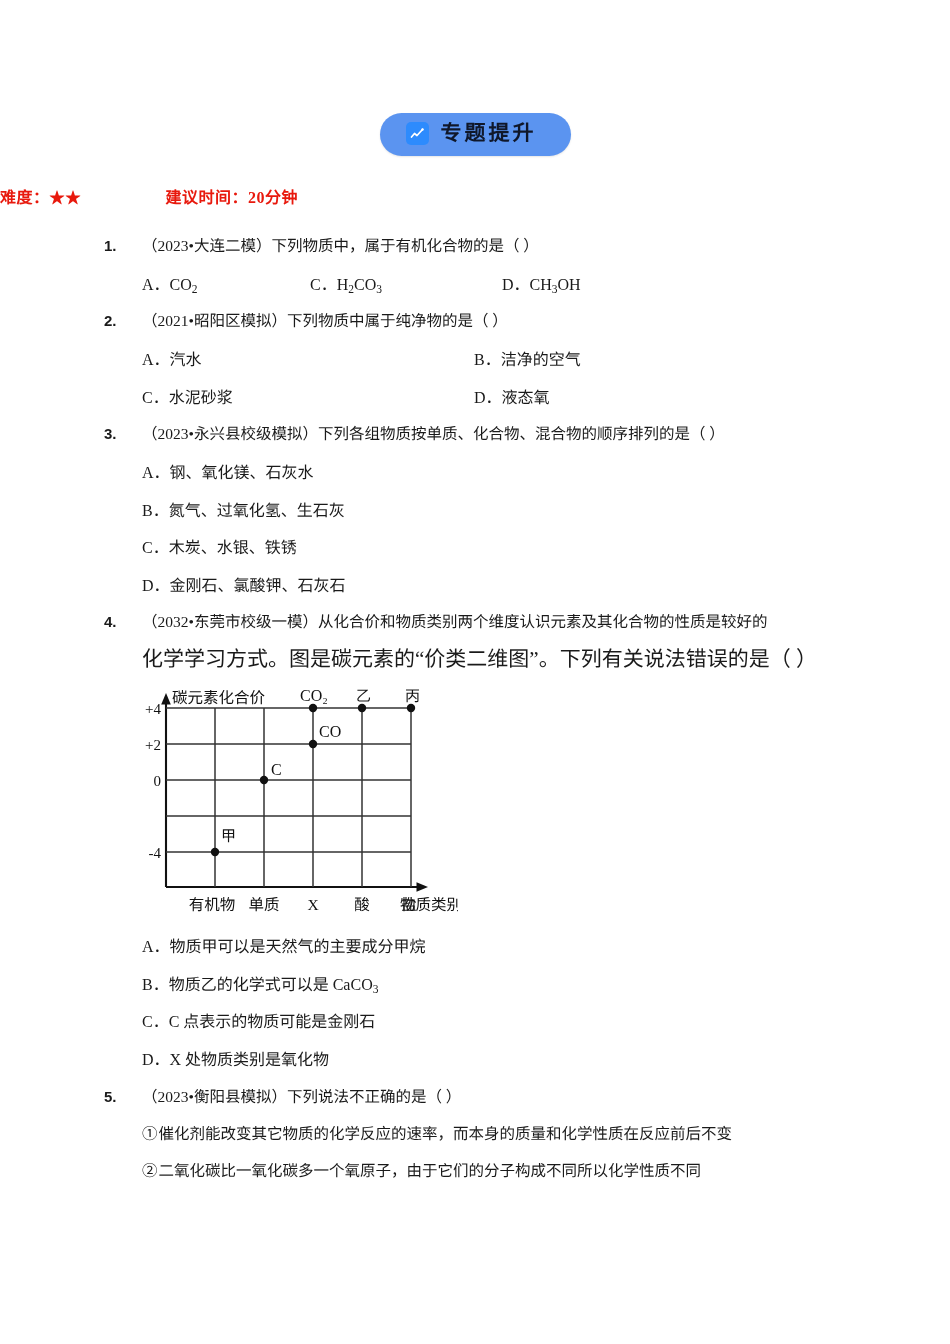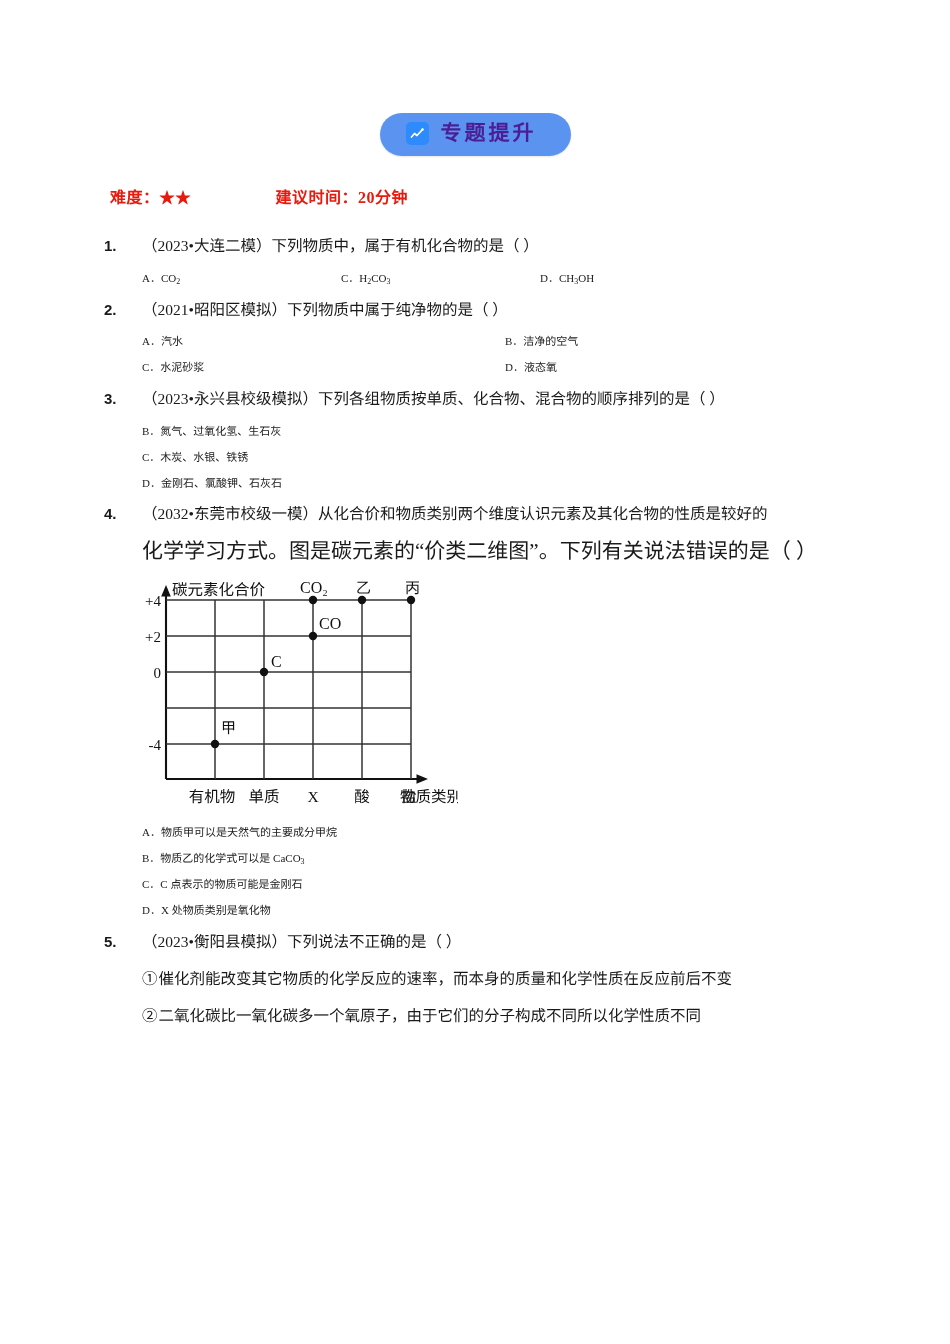--- a/index.html
+++ b/index.html
@@ -44,33 +44,32 @@
     height: 23px;
     border-radius: 5px;
     background: #2d8bfd;
     display: inline-flex;
     align-items: center;
     justify-content: center;
     flex: 0 0 auto;
   }
   .badge-icon svg { display: block; }
   .badge-text {
-    color: #4c1d95;
+    color: #0f172a;
     font-family: "DejaVu Sans", sans-serif;
     font-size: 21px;
     font-weight: 700;
     letter-spacing: 3px;
     line-height: 1;
     white-space: nowrap;
   }
 
   
   .meta-line {
     margin-top: 28px;
-    padding-left: 110px;
     color: #e8190d;
     font-family: "Liberation Serif", serif;
     font-weight: 700;
     font-size: 16px;
     display: flex;
     align-items: baseline;
   }
   .meta-diff { white-space: nowrap; letter-spacing: 0.5px; }
   .meta-stars { letter-spacing: 1px; font-size: 15px; }
   .meta-time { margin-left: 84px; white-space: nowrap; letter-spacing: 0.5px; }
@@ -100,33 +99,32 @@
     padding-left: 142px;
     font-size: 21px;
     line-height: 2.05;
     padding-right: 90px;
   }
 
   
   .opts { padding-left: 142px; margin-top: 4px; }
   .opt-row {
     display: flex;
-    font-size: 11px;
+    font-size: 16px;
     line-height: 2.35;
-    gap: 31px;
   }
   .opt {
     white-space: nowrap;
   }
   .opt .lab {
     font-family: "Liberation Serif", serif;
   }
   
   .cols-4 .opt { width: 168px; }
-  .cols-4 .opt:last-child { width: auto; }
+  .cols-4 .opt:last-child { width: auto; margin-left: 24px; }
   .cols-2 .opt { width: 332px; }
   .cols-2 .opt:last-child { width: auto; }
   .cols-1 .opt { width: auto; }
 
   .stmt-row {
     display: flex;
     font-size: 15.5px;
     line-height: 2.35;
     align-items: baseline;
   }
@@ -200,20 +198,23 @@
       </div>
     </div>
 
     <div class="question">
       <div class="q-head">
         <span class="q-num">3.</span>
         <span class="q-text">（2023•永兴县校级模拟）下列各组物质按单质、化合物、混合物的顺序排列的是（      ）</span>
       </div>
       <div class="opts">
         <div class="opt-row cols-1">
+          <span class="opt"><span class="lab">A．</span><span>钢、氧化镁、石灰水</span></span>
+        </div>
+        <div class="opt-row cols-1">
           <span class="opt"><span class="lab">B．</span><span>氮气、过氧化氢、生石灰</span></span>
         </div>
         <div class="opt-row cols-1">
           <span class="opt"><span class="lab">C．</span><span>木炭、水银、铁锈</span></span>
         </div>
         <div class="opt-row cols-1">
           <span class="opt"><span class="lab">D．</span><span>金刚石、氯酸钾、石灰石</span></span>
         </div>
       </div>
     </div>

